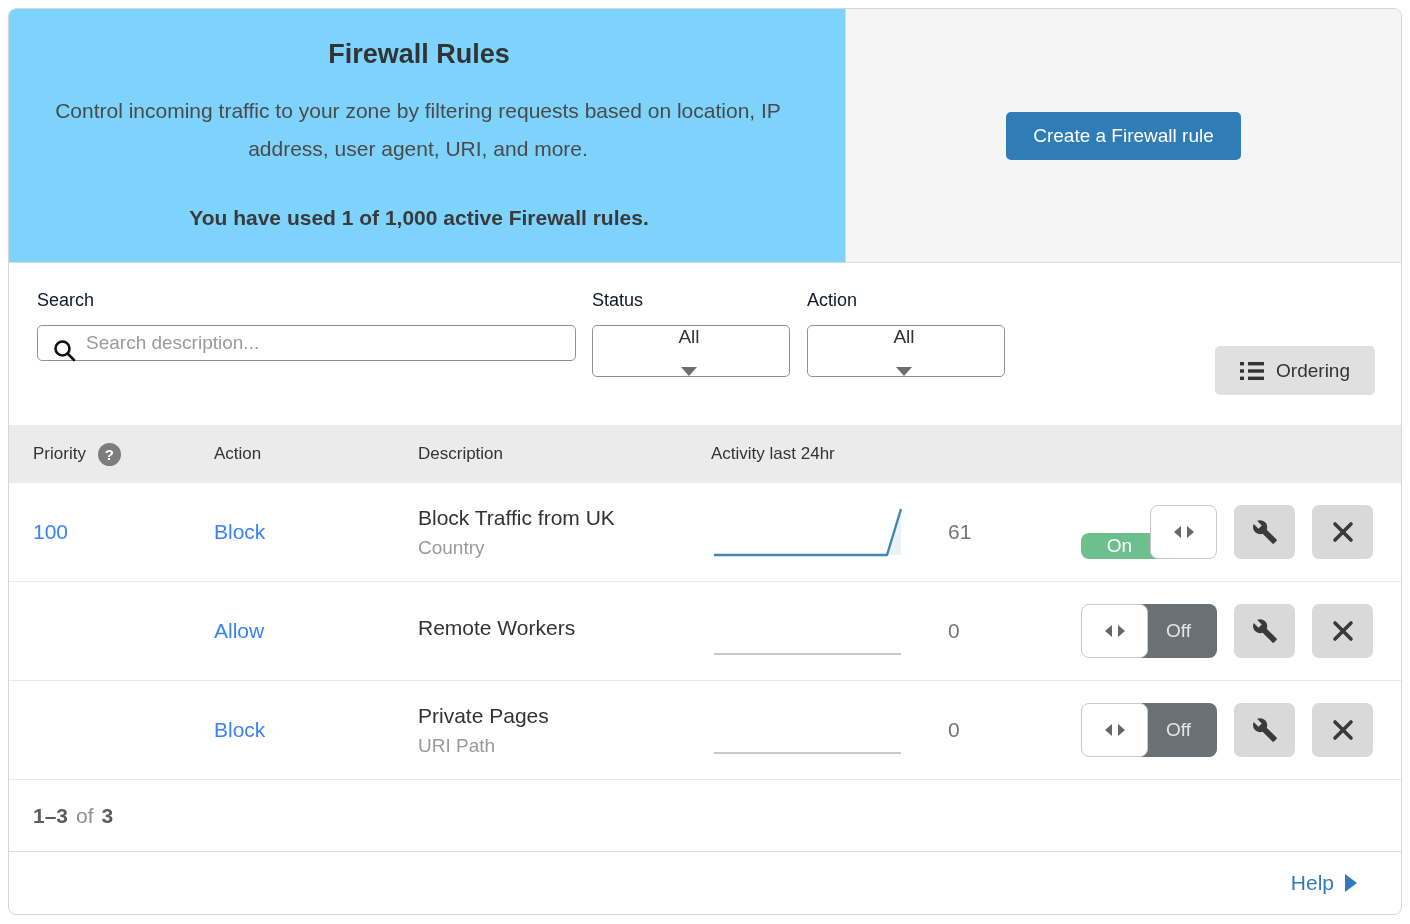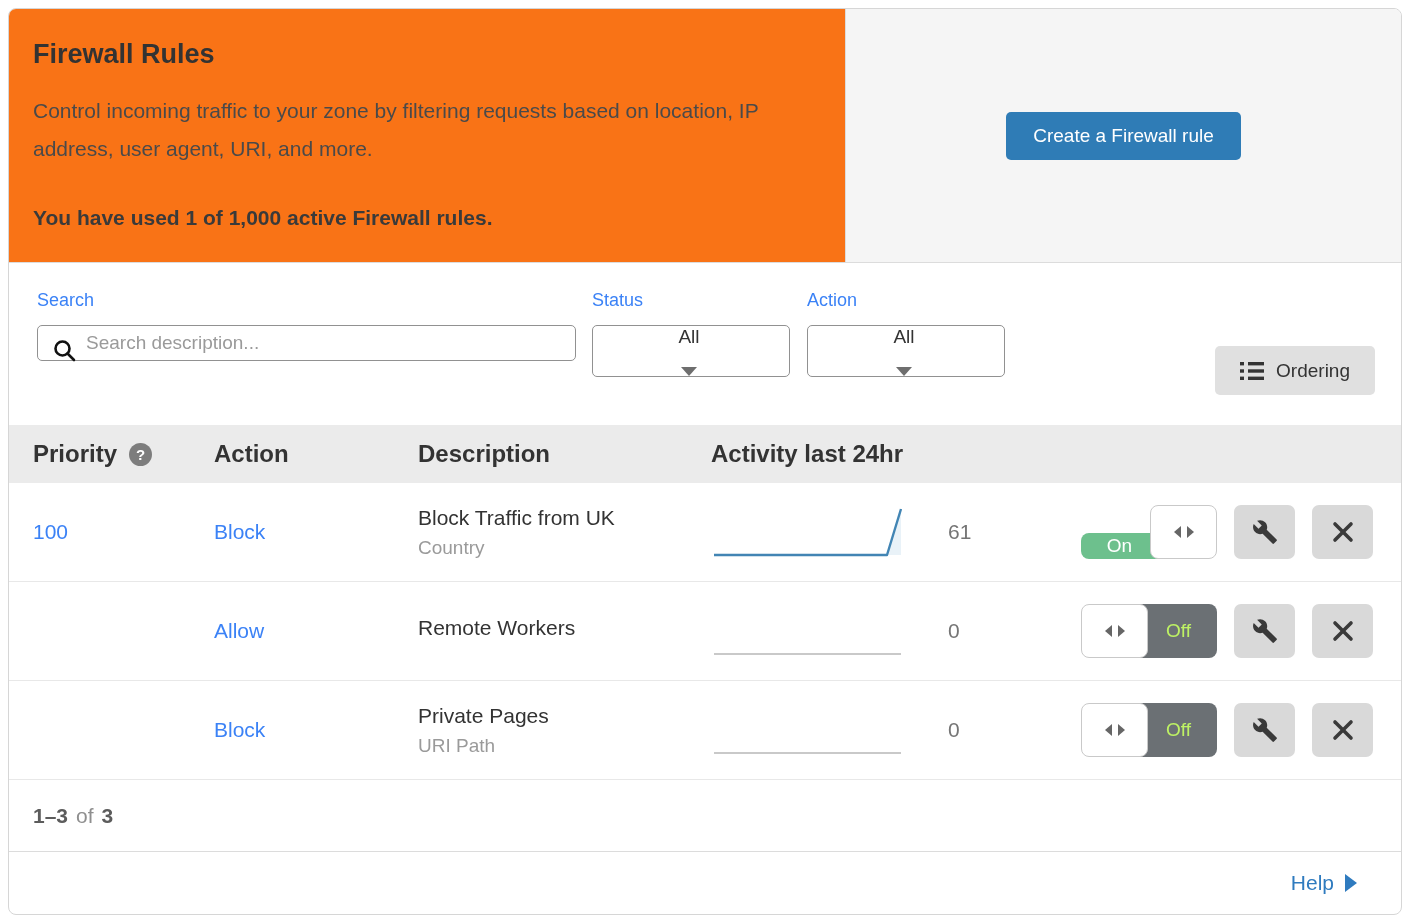--- a/index.html
+++ b/index.html
@@ -5,34 +5,34 @@
   * { box-sizing: border-box; margin: 0; padding: 0; }
   html, body { width: 1410px; height: 924px; background: #fff; font-family: "Liberation Sans", "DejaVu Sans", sans-serif; color: #333; }
   .card {
     position: absolute; left: 8px; top: 8px; width: 1394px; height: 907px;
     border: 1px solid #d6d6d6; border-radius: 8px; background: #fff; overflow: hidden;
     display: flex; flex-direction: column;
   }
 
   
   .header-section { display: flex; height: 254px; border-bottom: 1px solid #dcdcdc; flex: 0 0 auto; }
-  .header-left { width: 837px; background: #f97316; border-right: 1px solid #dcdcdc; padding: 30px 40px 0 24px; }
+  .header-left { width: 837px; background: #7dd3fc; border-right: 1px solid #dcdcdc; padding: 30px 40px 0 24px; text-align: center; }
   .page-title { font-size: 27px; font-weight: bold; color: #333; margin-bottom: 22px; }
   .page-desc { font-size: 21px; line-height: 38px; color: #4a4a4a; max-width: 770px; }
   .usage-note { font-size: 21px; font-weight: bold; color: #3a3a3a; margin-top: 38px; }
   .header-right { flex: 1; background: #f5f5f5; display: flex; align-items: center; justify-content: center; }
   .create-btn {
     background: #2f7cb6; color: #fff; font-size: 19px; border: none; border-radius: 5px;
     padding: 13px 27px; cursor: pointer; font-family: inherit;
   }
 
   
   .filters { display: flex; align-items: flex-start; padding: 27px 26px 0 28px; height: 162px; flex: 0 0 auto; }
   .filter-group { display: flex; flex-direction: column; }
-  .filter-label { font-size: 18px; color: #3b82f6; margin-bottom: 14px; }
+  .filter-label { font-size: 18px; color: #0f172a; margin-bottom: 14px; }
   .search-wrap { position: relative; width: 539px; }
   .search-input {
     width: 539px; height: 36px; border: 1px solid #919191; border-radius: 5px;
     font-size: 19px; color: #333; padding: 0 14px 0 48px; font-family: inherit; outline: none;
   }
   .search-input::placeholder { color: #9a9a9a; }
   .search-icon-box { position: absolute; left: 16px; top: 14px; }
   .select-box {
     width: 198px; height: 52px; border: 1px solid #919191; border-radius: 5px; background: #fff;
     display: flex; align-items: center; justify-content: space-between; padding: 0 16px 0 12px;
@@ -43,21 +43,21 @@
   .filters-spacer { flex: 1; }
   .ordering-btn {
     margin-top: 56px; height: 49px; background: #e0e0e0; border: none; border-radius: 5px;
     display: flex; align-items: center; padding: 0 25px; font-size: 19px; color: #333;
     cursor: pointer; font-family: inherit;
   }
   .ordering-btn svg { margin-right: 12px; }
 
   
   .thead { display: flex; align-items: center; background: #ebebeb; height: 58px; padding: 0 28px 0 24px; flex: 0 0 auto; }
-  .th { font-size: 24px; font-weight: bold; color: #333; }
+  .th { font-size: 17px; font-weight: normal; color: #333; }
   .col-priority { width: 181px; display: flex; align-items: center; }
   .col-action { width: 204px; }
   .col-desc { width: 293px; }
   .col-activity { flex: 1; display: flex; align-items: center; }
   .col-controls { display: flex; align-items: center; flex: 0 0 auto; }
   .q-icon {
     width: 23px; height: 23px; background: #7d7d7d; color: #fff; border-radius: 50%;
     font-size: 15px; font-weight: bold; display: inline-flex; align-items: center; justify-content: center;
     margin-left: 12px; cursor: pointer;
   }
@@ -66,21 +66,21 @@
   .cell-text { font-size: 21px; color: #3b82f6; }
   .desc-main { font-size: 21px; color: #333; margin-bottom: 7px; }
   .desc-sub { font-size: 19px; color: #9a9a9a; }
   .sparkline { width: 205px; height: 60px; }
   .activity-count { font-size: 21px; color: #757575; margin-left: 32px; }
 
   
   .toggle { width: 136px; height: 54px; border-radius: 8px; display: flex; overflow: visible; cursor: pointer; flex: 0 0 auto; }
   .toggle .seg { display: flex; align-items: center; justify-content: center; }
   .toggle .fill-on { background: #6dc08d; color: #fff; flex: 1; font-size: 19px; border-radius: 8px 0 0 8px; margin-top: 28px; }
-  .toggle .fill-off { background: #6b7074; color: #bef264; flex: 1; font-size: 19px; border-radius: 0 8px 8px 0; }
+  .toggle .fill-off { background: #6b7074; color: #e5e5e5; flex: 1; font-size: 19px; border-radius: 0 8px 8px 0; }
   .toggle .knob {
     width: 67px; background: #fff; border: 1px solid #c9c9c9; border-radius: 8px; z-index: 1;
     display: flex; align-items: center; justify-content: center;
   }
   .toggle .knob.right { margin-left: -8px; }
   .toggle .knob.left  { margin-right: -8px; }
 
   .icon-btn {
     width: 61px; height: 54px; background: #d9d9d9; border: none; border-radius: 7px;
     display: flex; align-items: center; justify-content: center; cursor: pointer;

